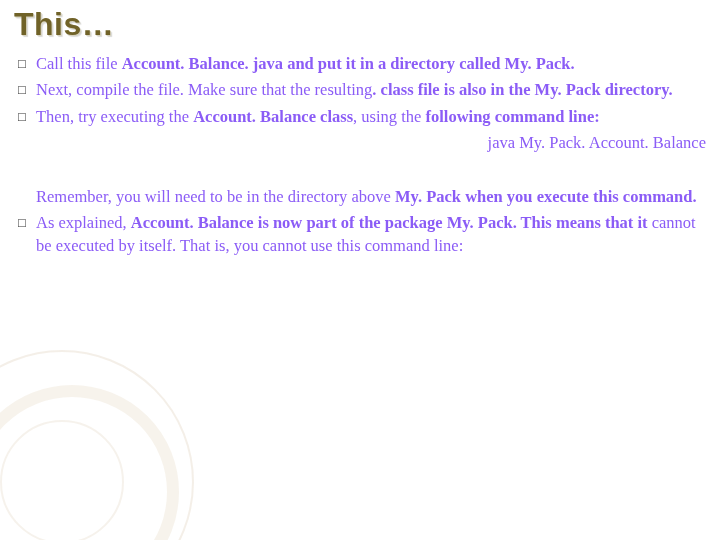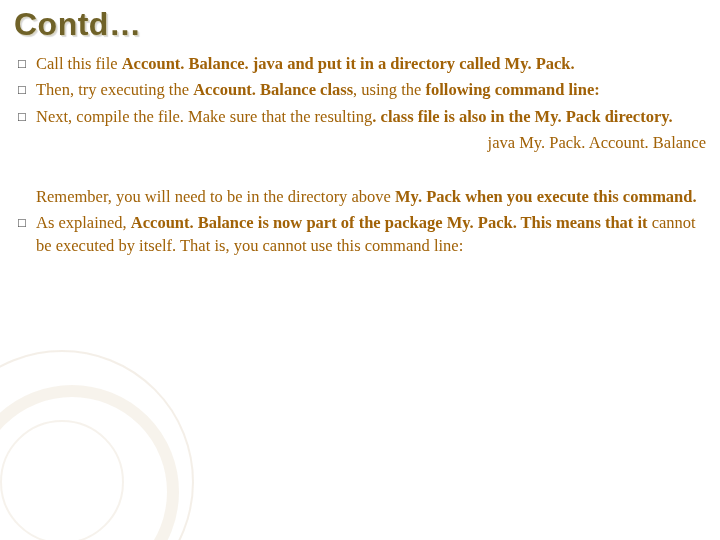--- a/index.html
+++ b/index.html
@@ -41,21 +41,21 @@
     font-family: Arial, Helvetica, sans-serif;
     font-size: 32px;
     color: #706228;
     text-shadow: 1px 1px 0 #d8d4c0, 2px 2px 1px rgba(0,0,0,0.15);
     margin: 0 0 10px 0;
     letter-spacing: 0.5px;
   }
   .body {
     font-size: 16.5px;
     line-height: 1.35;
-    color: #a16207;
+    color: #8b5cf6;
   }
   .item {
     position: relative;
     padding-left: 22px;
     margin-bottom: 4px;
   }
   .item::before {
     content: "□";
     position: absolute;
     left: 4px;
@@ -77,34 +77,34 @@
 </head>
 <body>
 
 <div class="bg-decor">
   <div class="ring ring1"></div>
   <div class="ring ring2"></div>
   <div class="ring ring3"></div>
 </div>
 
 <div class="slide">
-  <h1 class="title">Contd…</h1>
+  <h1 class="title">This…</h1>
 
   <div class="body">
 
     <div class="item">
       <span>Call this file </span><b>Account. Balance. java and put it in a directory called My. Pack.</b>
     </div>
 
     <div class="item">
-      <span>Then, try executing the </span><b>Account. Balance class</b><span>, using the </span><b>following command line:</b>
+      <span>Next, compile the file. Make sure that the resulting</span><b>. class file is also in the My. Pack directory.</b>
     </div>
 
     <div class="item">
-      <span>Next, compile the file. Make sure that the resulting</span><b>. class file is also in the My. Pack directory.</b>
+      <span>Then, try executing the </span><b>Account. Balance class</b><span>, using the </span><b>following command line:</b>
     </div>
 
     <div class="center">java My. Pack. Account. Balance</div>
 
     <div class="cont">
       <span> Remember, you will need to be in the directory above </span><b>My. Pack when you execute this command.</b>
     </div>
 
     <div class="item">
       <span>As explained, </span><b>Account. Balance is now part of the package My. Pack. This means that it </b><span>cannot be executed by itself. That is, you cannot use this command line:</span>

